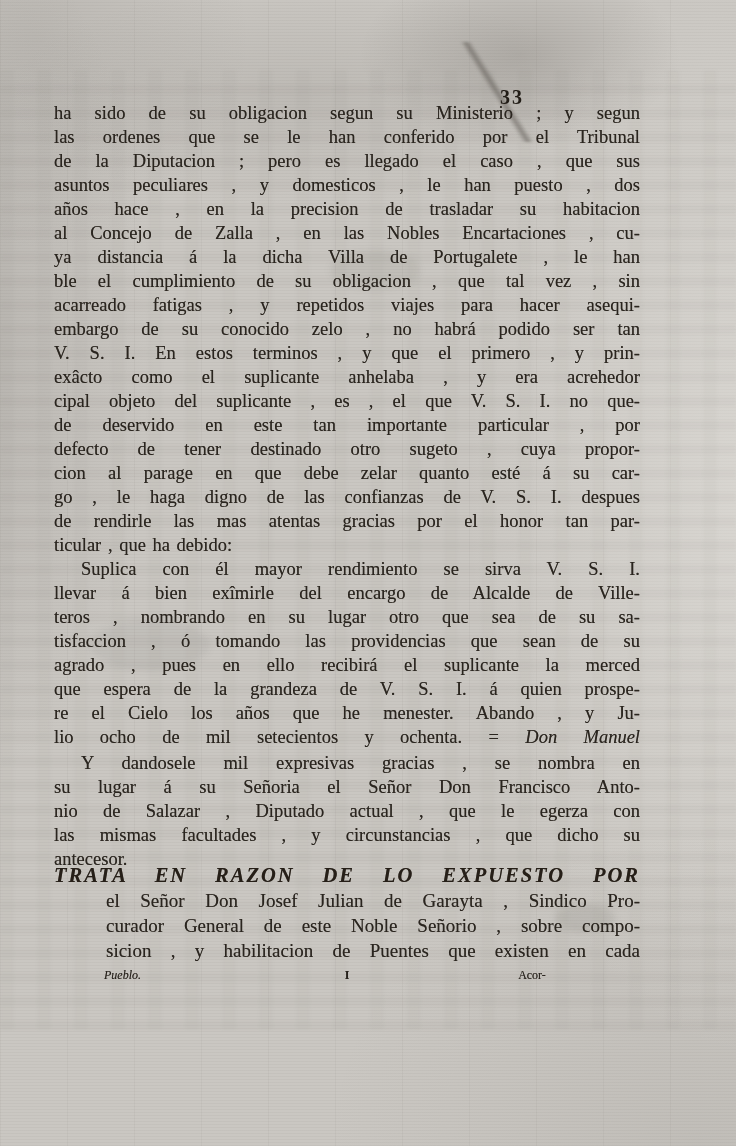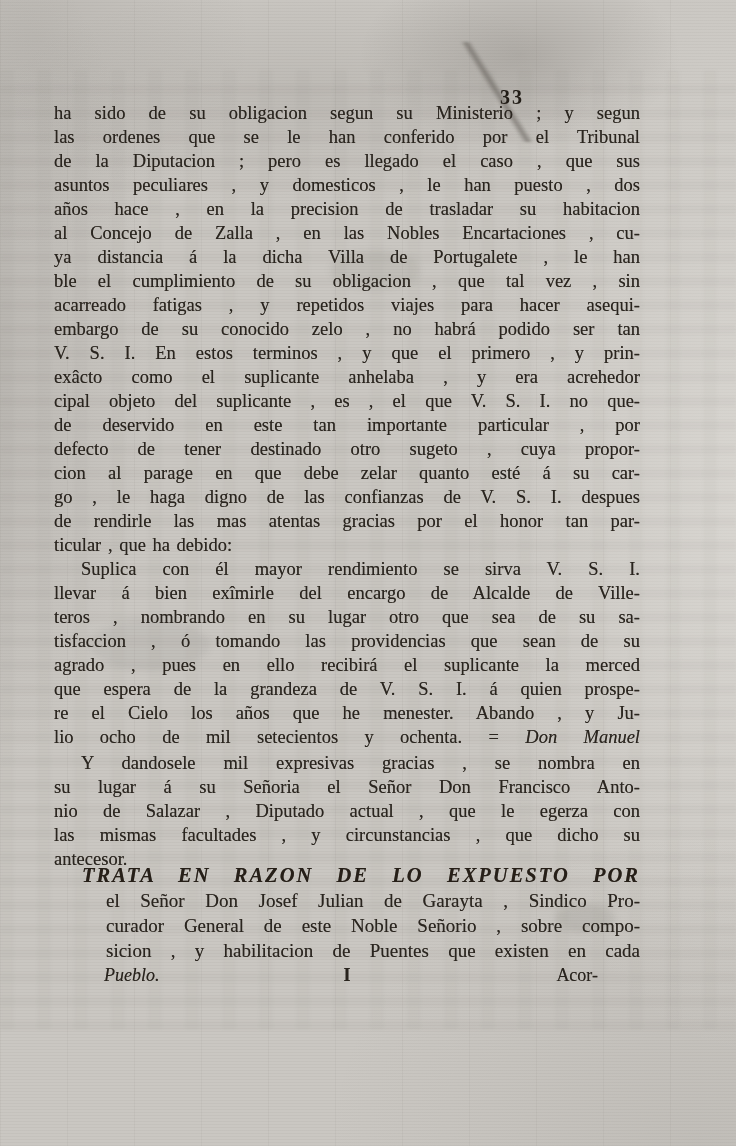--- a/index.html
+++ b/index.html
@@ -61,41 +61,40 @@
   .para3{margin-top:2px;}
   .heading-title{
     margin-top:-9px;
     font-style:italic;font-weight:700;
     font-size:20.5px;line-height:26px;height:26px;
     letter-spacing:2px;word-spacing:5px;
     text-align:justify;text-align-last:justify;
     color:#261f18;
     text-shadow:0 0 .6px rgba(38,31,24,.6);
     white-space:nowrap;
-    margin-left:28px;
   }
   .heading-line{
     font-size:19px;line-height:25px;height:25px;
     padding-left:52px;
     text-align:justify;text-align-last:justify;
     word-spacing:2px;
     color:#2a251f;
     text-shadow:0 0 .5px rgba(40,34,28,.5);
     white-space:nowrap;
   }
   .footer-row{
     display:grid;grid-template-columns:1fr 1fr 1fr;
-    line-height:25px;height:25px;font-size:18px;
+    line-height:25px;height:25px;font-size:12px;
     color:#28231d;
     text-shadow:0 0 .5px rgba(40,34,28,.5);
     gap:32px;
   }
   .footer-left{padding-left:50px;font-style:italic;}
   .footer-center{text-align:center;font-weight:700;}
-  .footer-right{text-align:right;padding-right:42px;}
+  .footer-right{text-align:center;padding-right:42px;}
 </style>
 </head>
 <body>
 
 <div class="page">
   <div class="ghost"></div>
   <div class="crease"></div>
   <div class="stain s1"></div>
   <div class="stain s2"></div>
   <div class="stain s3"></div>

